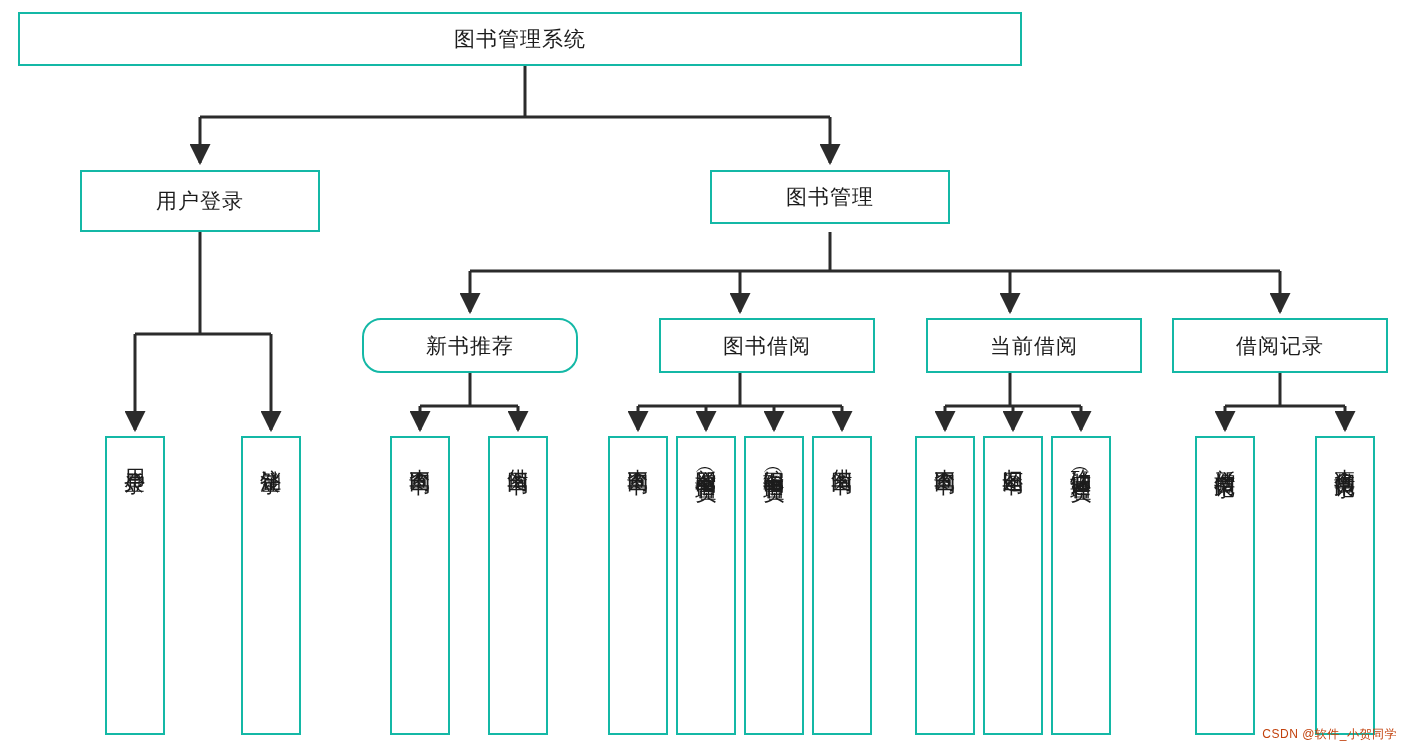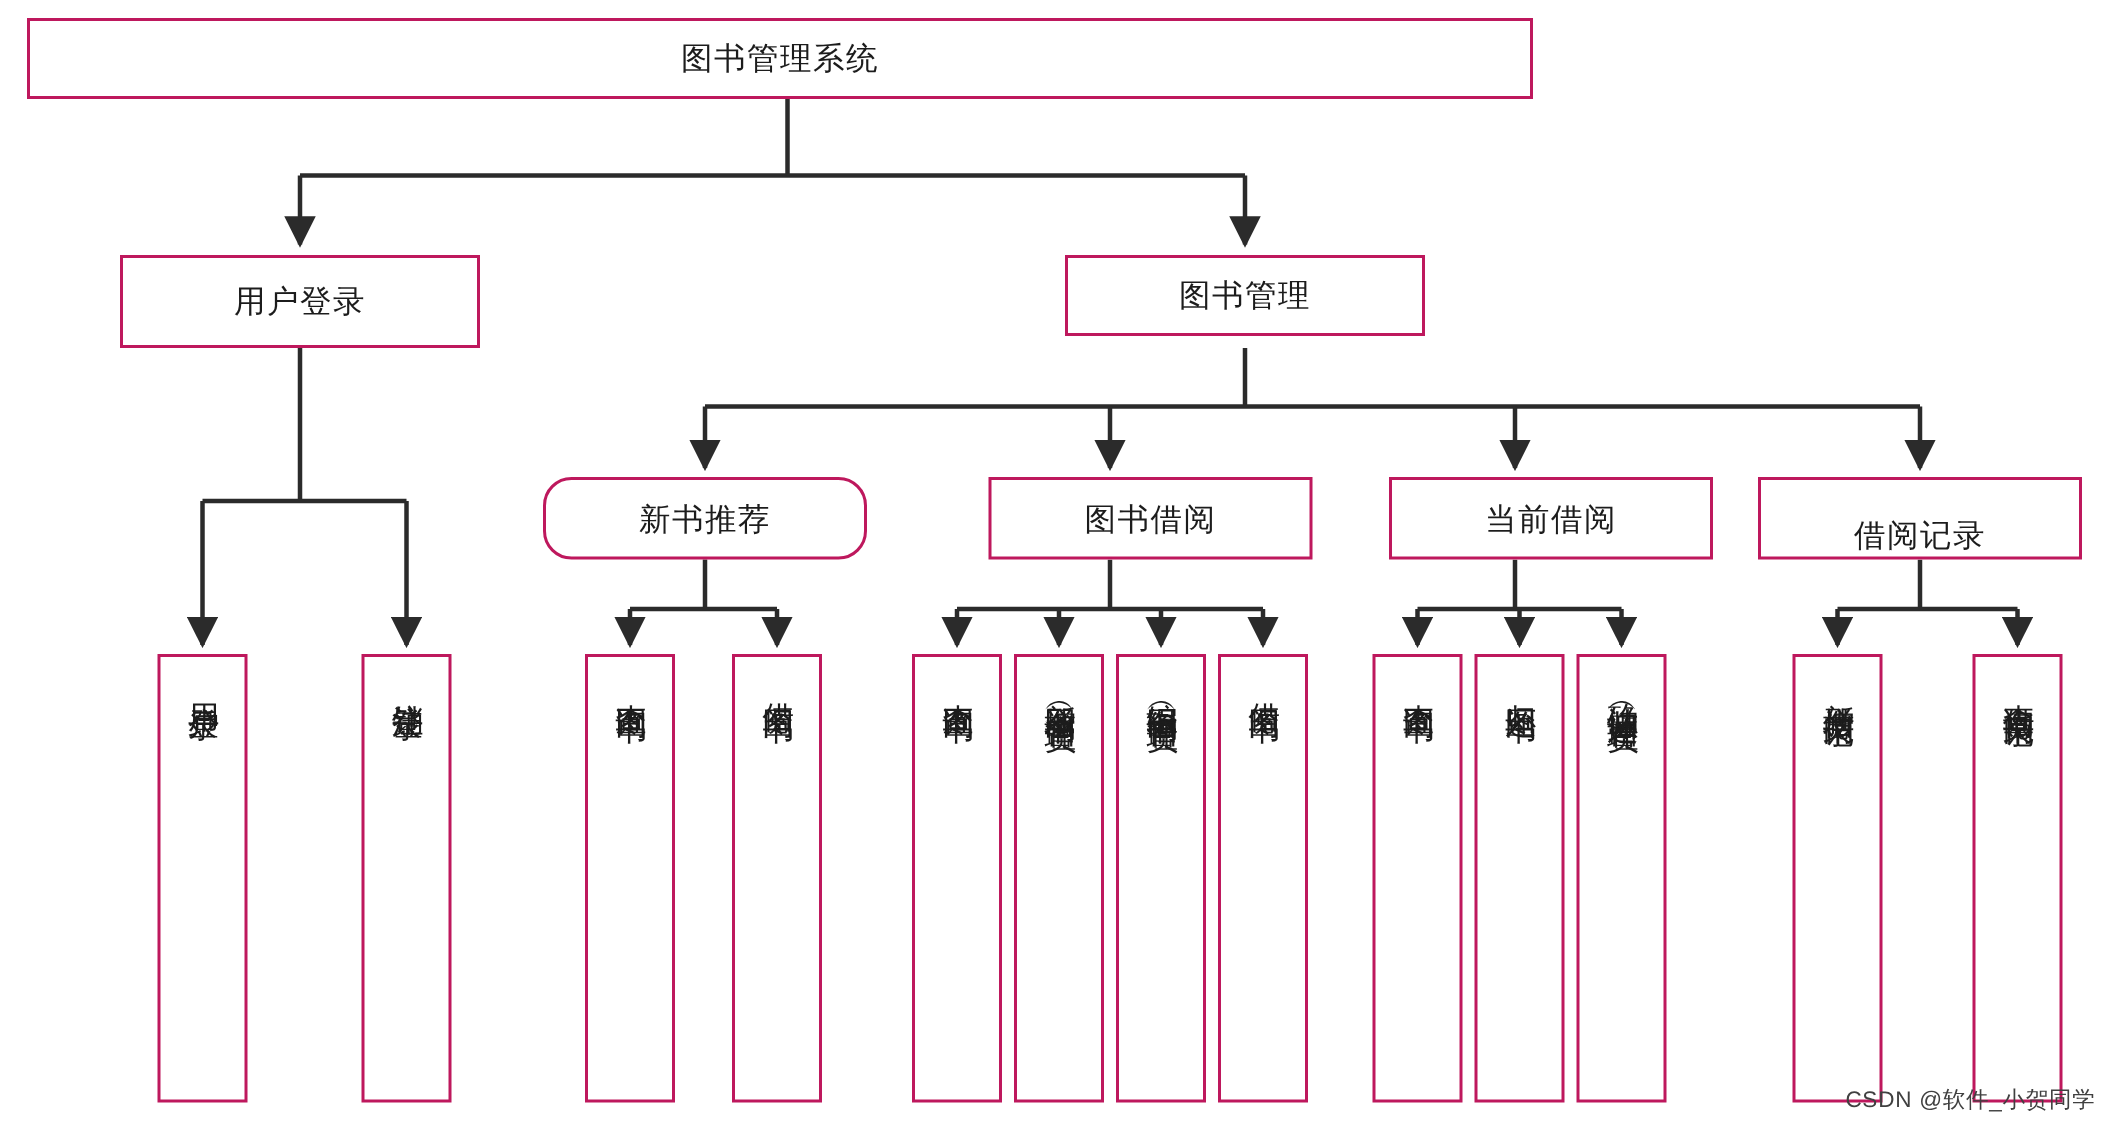--- a/index.html
+++ b/index.html
@@ -21,21 +21,21 @@
     position: absolute;
     left: 0;
     top: 0;
     width: 1405px;
     height: 747px;
     pointer-events: none;
   }
   .node {
     position: absolute;
     box-sizing: border-box;
-    border: 2px solid #be185d;
+    border: 2px solid #14b8a6;
     background: #ffffff;
     display: flex;
     align-items: center;
     justify-content: center;
     color: #1c1c1c;
   }
   .node.horiz {
     font-size: 21px;
     letter-spacing: 1px;
   }
@@ -49,22 +49,22 @@
     text-orientation: upright;
     font-size: 21px;
     line-height: 1.22;
     letter-spacing: 2px;
     white-space: nowrap;
   }
   .watermark {
     position: absolute;
     right: 8px;
     bottom: 4px;
-    font-size: 15px;
-    color: #404040;
+    font-size: 12px;
+    color: #c2410c;
     letter-spacing: 0.5px;
     white-space: nowrap;
   }
 </style>
 </head>
 <body>
 
 <div id="canvas">
 
   <svg id="wires" viewBox="0 0 1405 747" xmlns="http://www.w3.org/2000/svg">
@@ -132,21 +132,21 @@
 
   <div class="node horiz" style="left:362px; top:318px; width:216px; height:55px;border-radius:19px;">
     <span>新书推荐</span>
   </div>
   <div class="node horiz" style="left:632px; top:318px; width:216px; height:55px;margin-left:27px;">
     <span>图书借阅</span>
   </div>
   <div class="node horiz" style="left:902px; top:318px; width:216px; height:55px;margin-left:24px;">
     <span>当前借阅</span>
   </div>
-  <div class="node horiz" style="left:1172px; top:318px; width:216px; height:55px;align-items:flex-end;">
+  <div class="node horiz" style="left:1172px; top:318px; width:216px; height:55px;">
     <span>借阅记录</span>
   </div>
 
   <div class="node vert" style="left:105px; top:436px; width:60px; height:299px;">
     <span class="vlabel">用户登录</span>
   </div>
   <div class="node vert" style="left:241px; top:436px; width:60px; height:299px;">
     <span class="vlabel">注销登录</span>
   </div>
 

